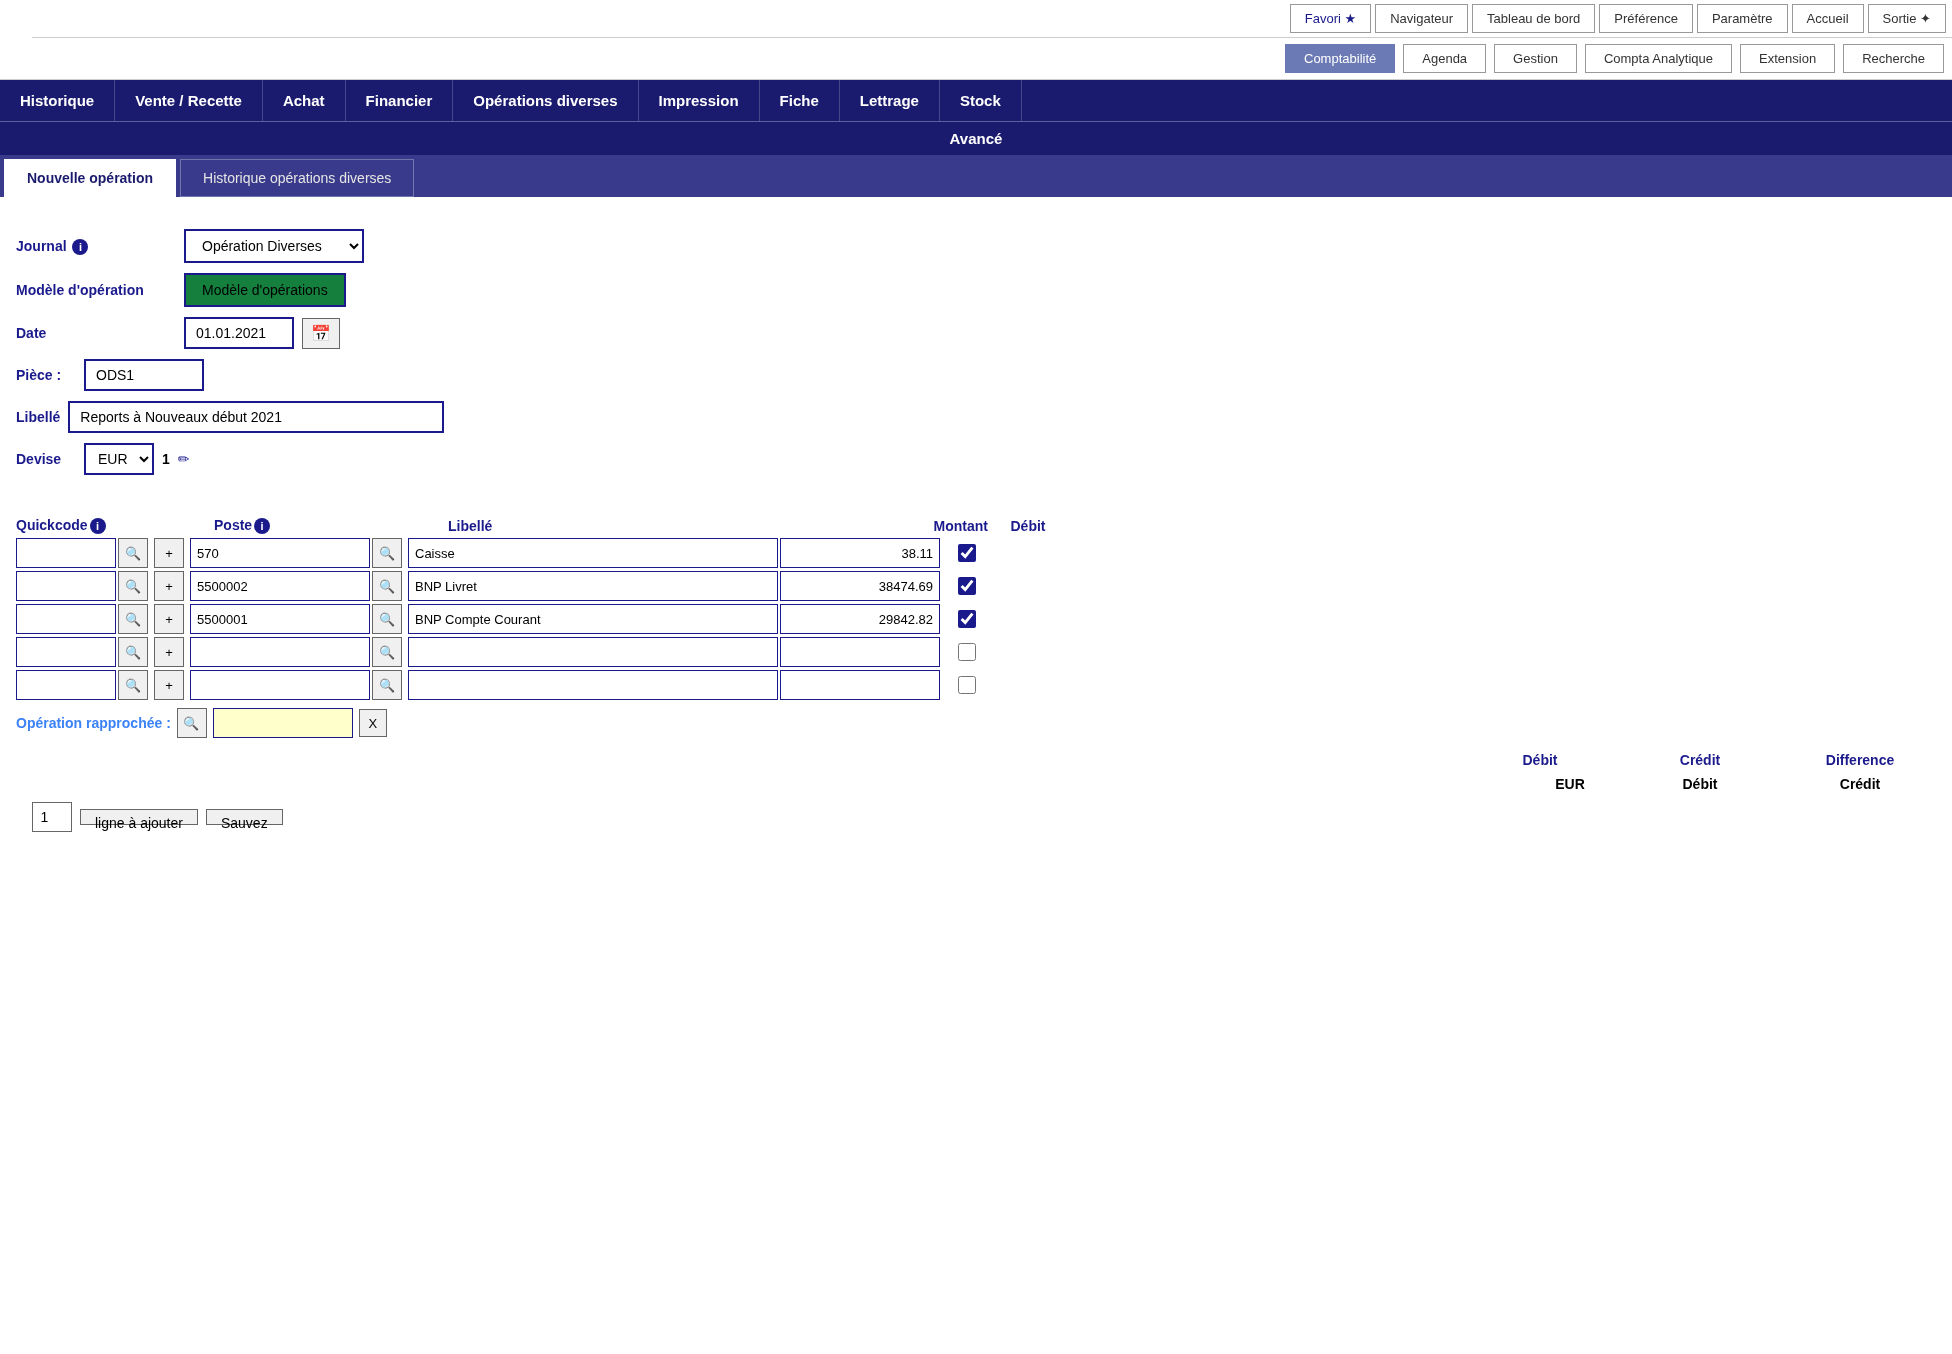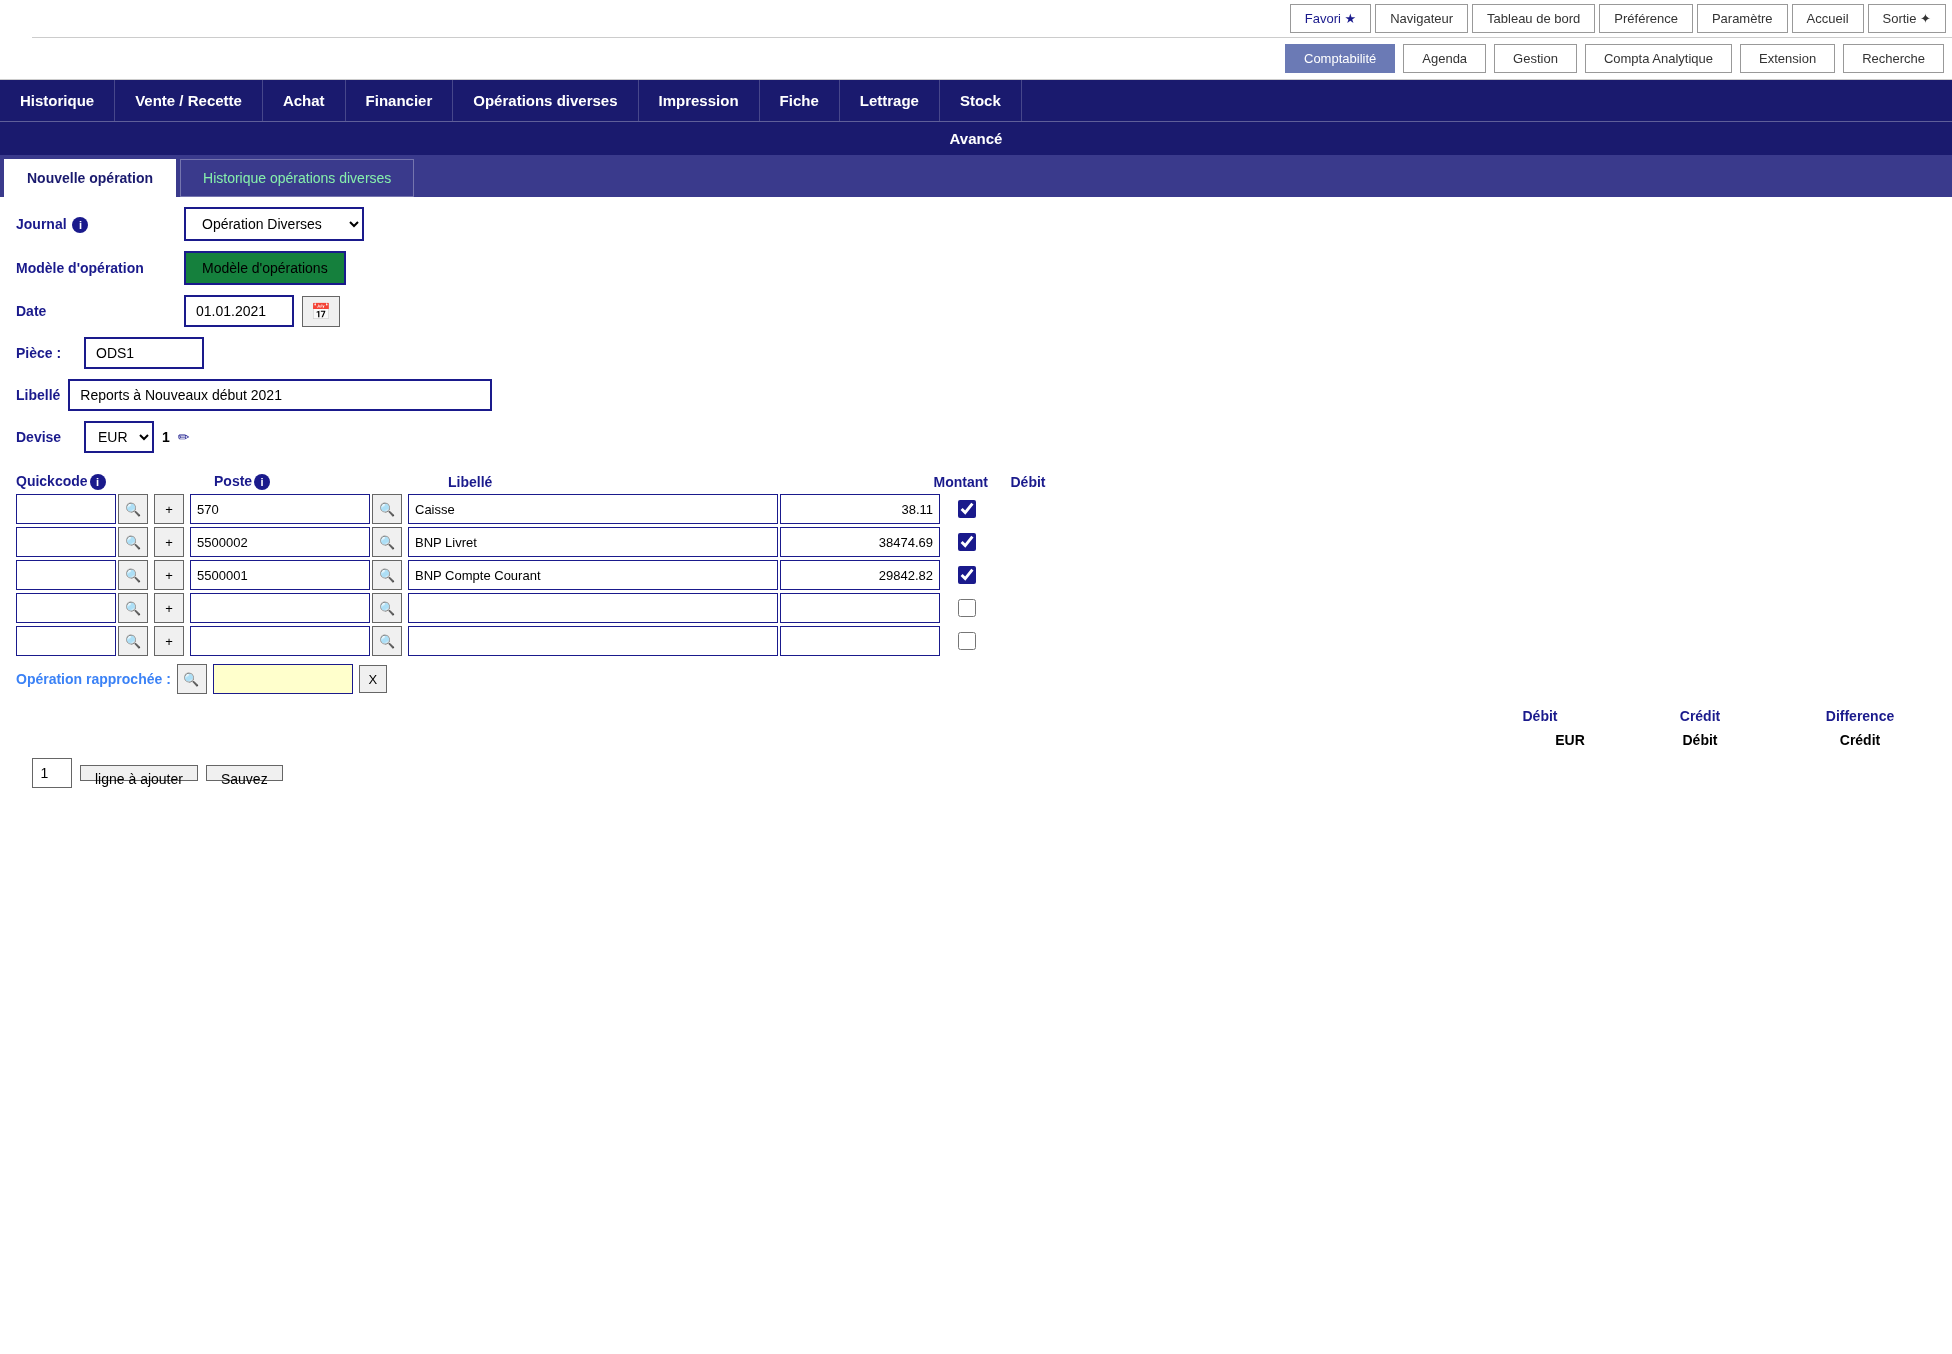--- a/index.html
+++ b/index.html
@@ -78,35 +78,35 @@
     
     .sub-tabs {
       display: flex;
       background: #3a3a8c;
       padding: 4px 0 0 0;
     }
     .sub-tab {
       padding: 10px 22px;
       cursor: pointer;
       font-size: 14px;
-      color: #86efac;
+      color: #e5e5e5;
       border: 1px solid rgba(255,255,255,0.3);
       margin-left: 4px;
       background: #3a3a8c;
     }
     .sub-tab.active {
       background: #fff;
       color: #1a1a6e;
       font-weight: bold;
       border-bottom: none;
     }
 
     
     .form-area {
-      padding: 10px 16px;
+      padding: 32px 16px;
       background: #fff;
     }
     .form-row {
       display: flex;
       align-items: center;
       margin-bottom: 10px;
       gap: 8px;
     }
     .form-label {
       font-size: 14px;
@@ -153,21 +153,21 @@
     .libelle-label {
       font-size: 14px;
       font-weight: bold;
       color: #1a1a8c;
       margin-right: 0;
     }
     .libelle-input-main {
       border: 2px solid #1a1a8c;
       padding: 6px 10px;
       font-size: 14px;
-      width: 424px;
+      width: 376px;
     }
     .devise-select {
       border: 2px solid #1a1a8c;
       padding: 5px 8px;
       font-size: 14px;
       background: #fff;
       cursor: pointer;
     }
     .devise-num {
       font-size: 14px;

